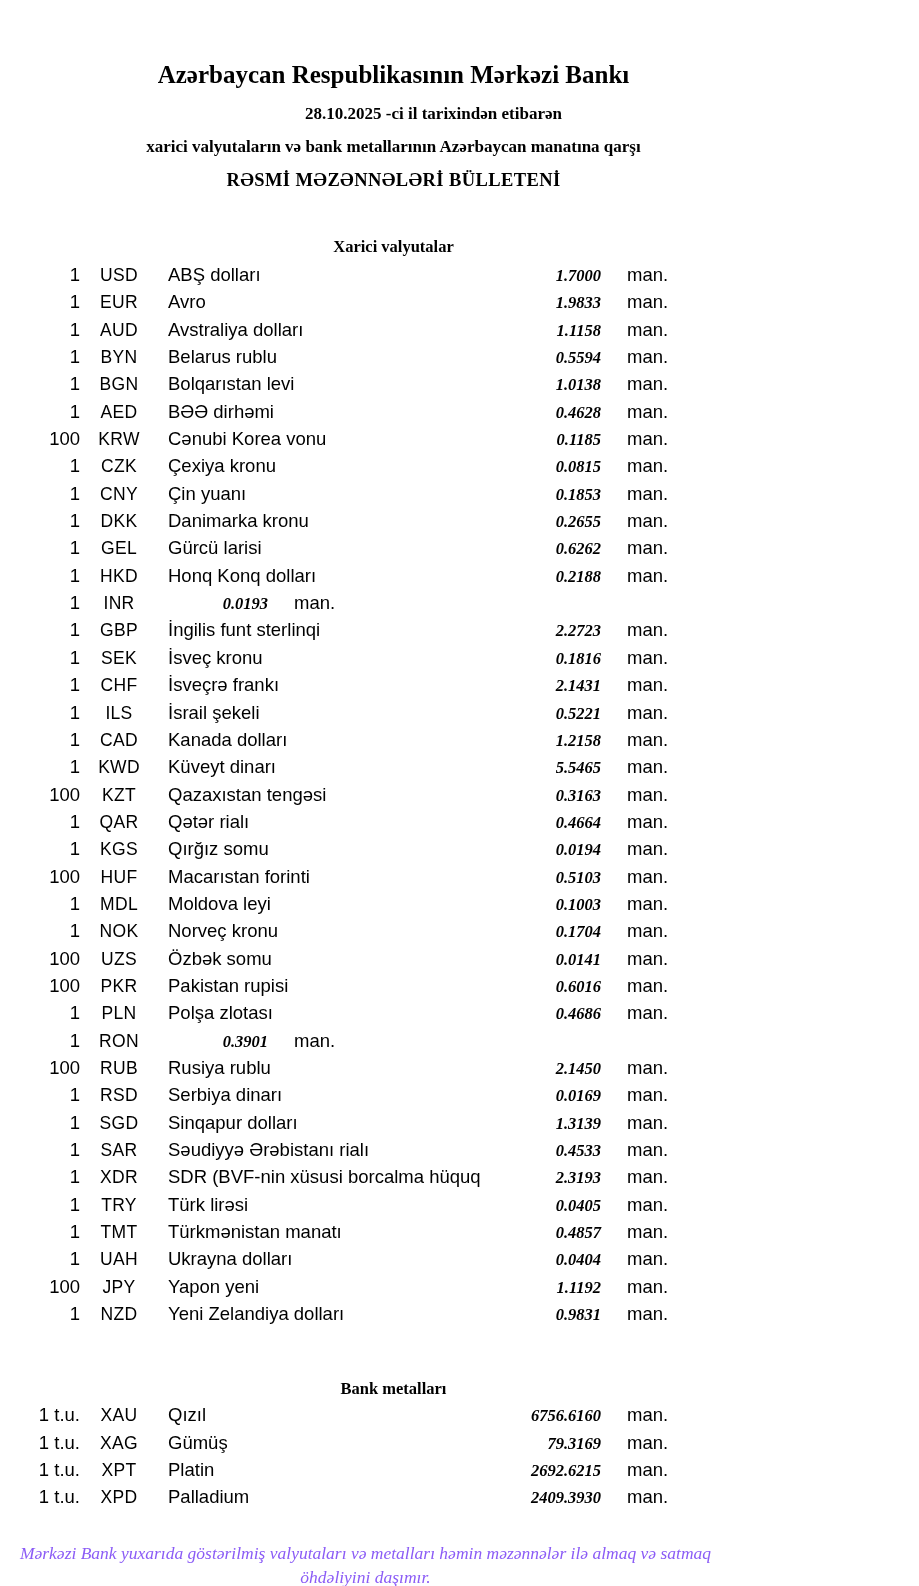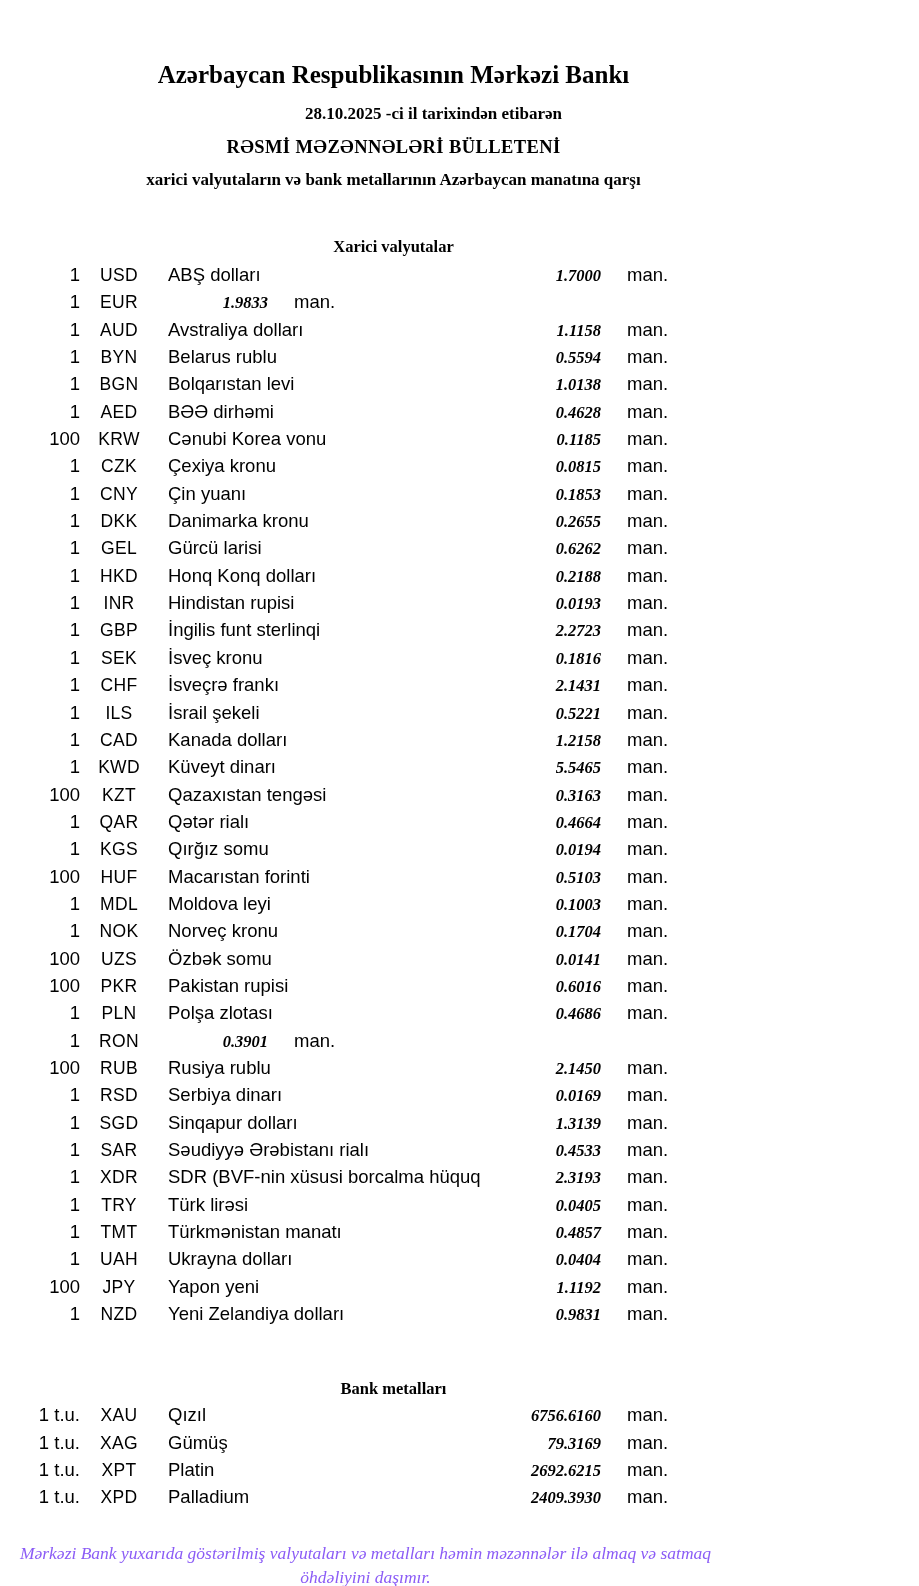--- a/index.html
+++ b/index.html
@@ -100,37 +100,38 @@
   }
 </style>
 </head>
 <body>
 
 <div class="page">
 
   <div class="header">
     <div class="bank-title">Azərbaycan Respublikasının Mərkəzi Bankı</div>
     <div class="header-line date-line">28.10.2025 -ci il tarixindən etibarən</div>
+    <div class="header-line subject-line">xarici valyutaların və bank metallarının Azərbaycan manatına qarşı</div>
     <div class="header-line bulletin-line">RƏSMİ MƏZƏNNƏLƏRİ BÜLLETENİ</div>
-    <div class="header-line subject-line">xarici valyutaların və bank metallarının Azərbaycan manatına qarşı</div>
   </div>
 
   <div class="section-title currencies">Xarici valyutalar</div>
 
   <div class="rate-table currencies" id="currency-rows">
       <div class="rate-row">
     <span class="cell-qty">1</span>
     <span class="cell-code">USD</span>
     <span class="cell-name">ABŞ dolları</span>
     <span class="cell-rate">1.7000</span>
     <span class="cell-unit">man.</span>
   </div>
       <div class="rate-row">
     <span class="cell-qty">1</span>
     <span class="cell-code">EUR</span>
+    <span class="cell-name">Avro</span>
     <span class="cell-rate">1.9833</span>
     <span class="cell-unit">man.</span>
   </div>
       <div class="rate-row">
     <span class="cell-qty">1</span>
     <span class="cell-code">AUD</span>
     <span class="cell-name">Avstraliya dolları</span>
     <span class="cell-rate">1.1158</span>
     <span class="cell-unit">man.</span>
   </div>
@@ -193,21 +194,20 @@
       <div class="rate-row">
     <span class="cell-qty">1</span>
     <span class="cell-code">HKD</span>
     <span class="cell-name">Honq Konq dolları</span>
     <span class="cell-rate">0.2188</span>
     <span class="cell-unit">man.</span>
   </div>
       <div class="rate-row">
     <span class="cell-qty">1</span>
     <span class="cell-code">INR</span>
-    <span class="cell-name">Hindistan rupisi</span>
     <span class="cell-rate">0.0193</span>
     <span class="cell-unit">man.</span>
   </div>
       <div class="rate-row">
     <span class="cell-qty">1</span>
     <span class="cell-code">GBP</span>
     <span class="cell-name">İngilis funt sterlinqi</span>
     <span class="cell-rate">2.2723</span>
     <span class="cell-unit">man.</span>
   </div>

